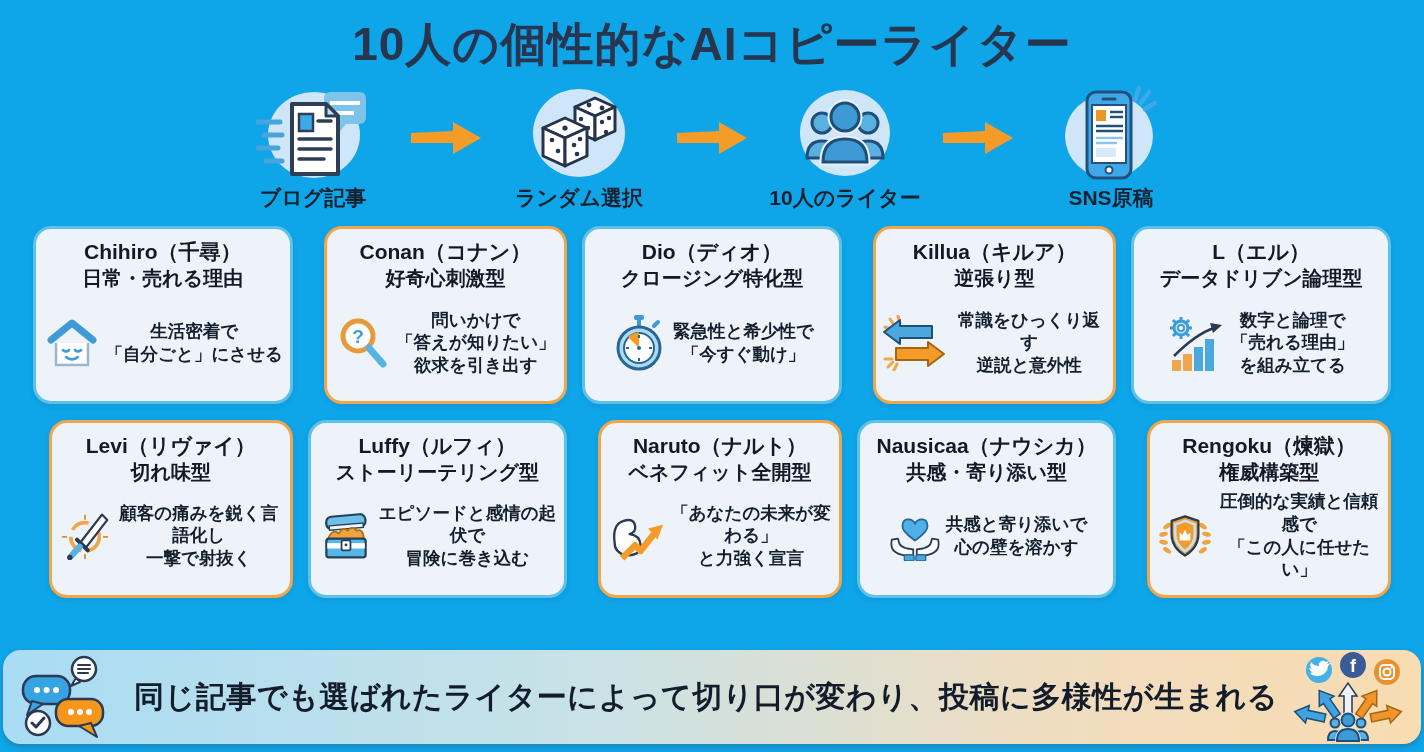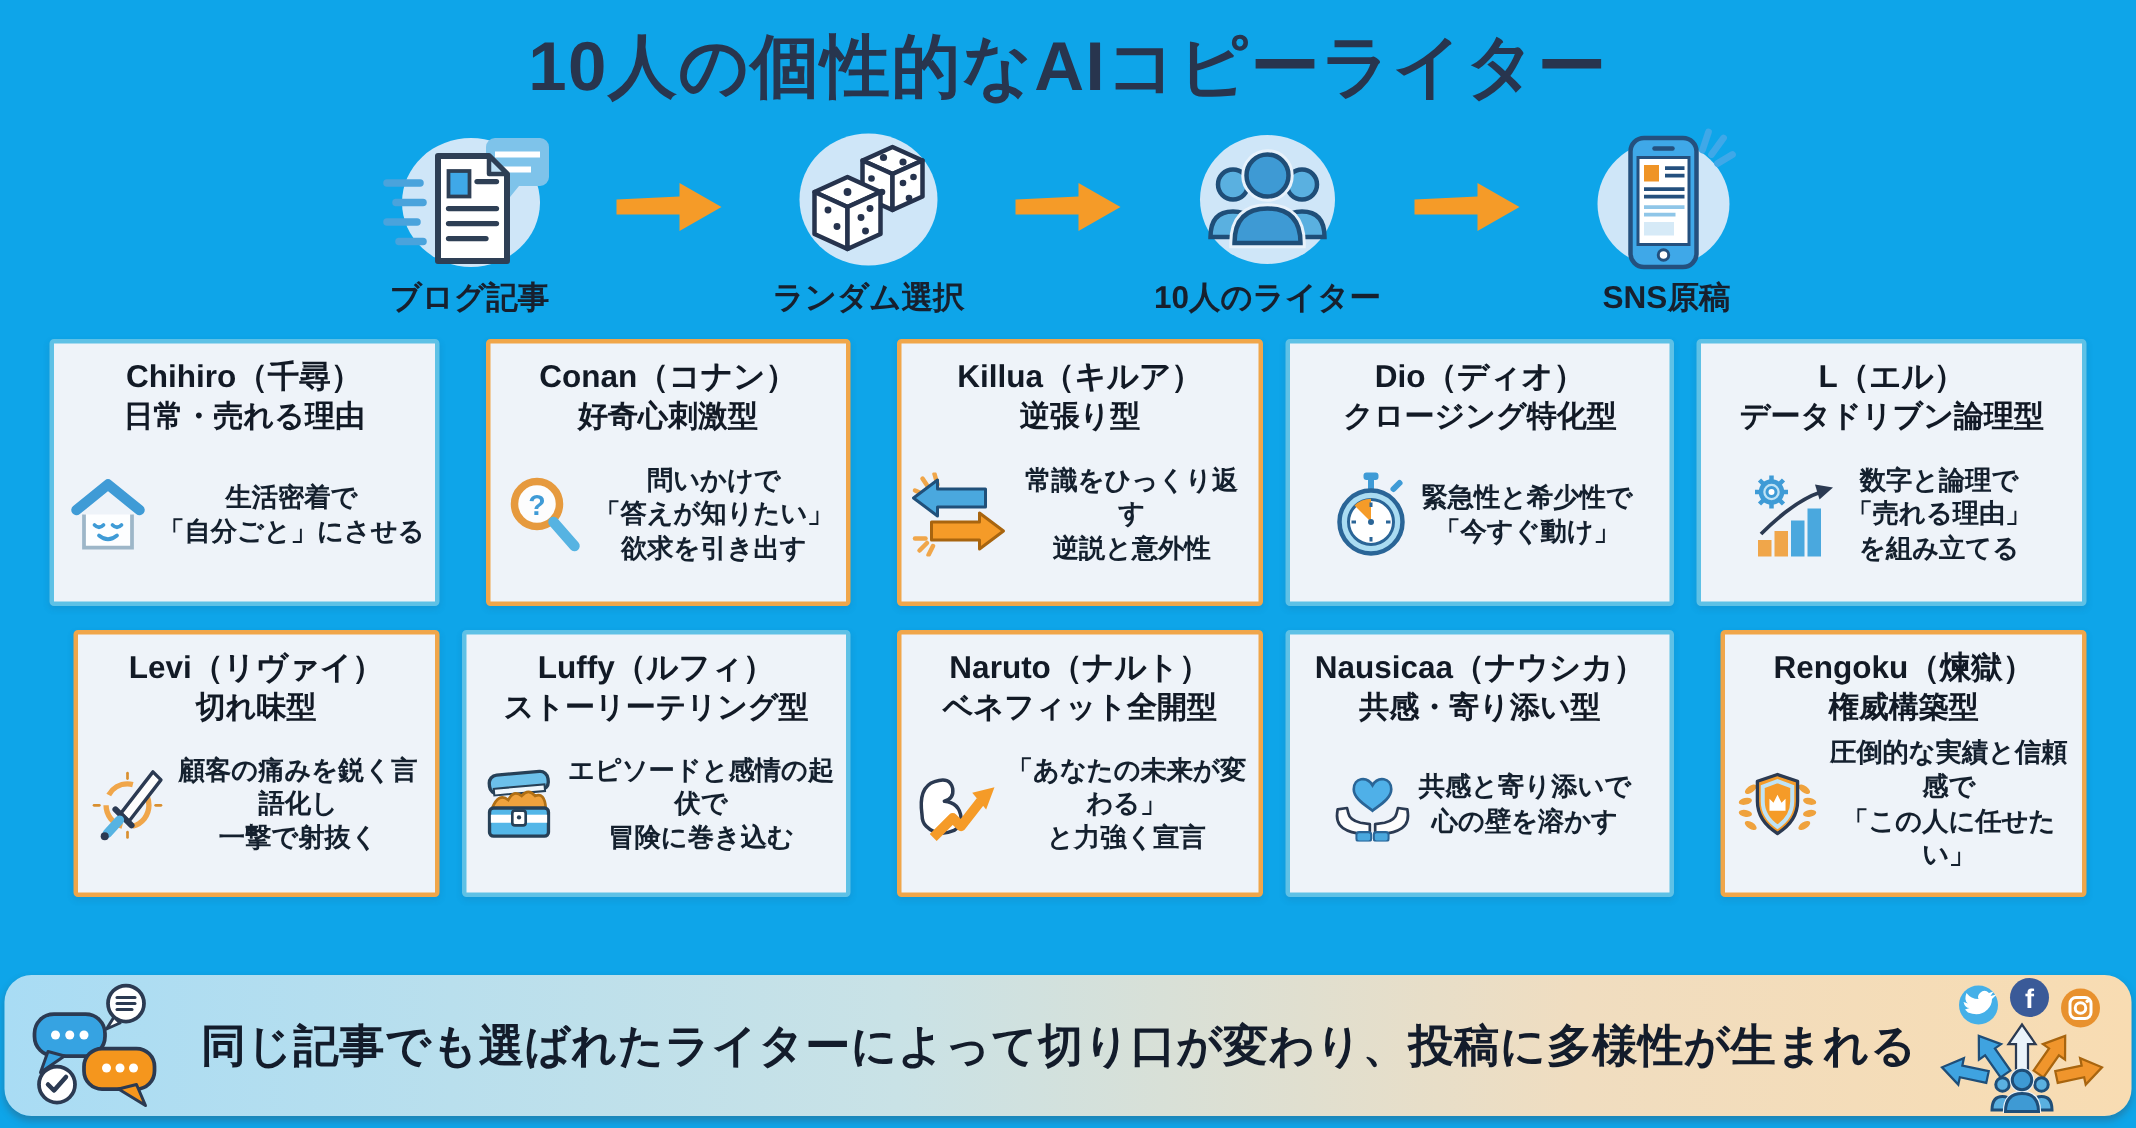--- a/index.html
+++ b/index.html
@@ -11,21 +11,21 @@
            color:#28354e; letter-spacing:1px; }
 
   .flow { display:flex; justify-content:center; align-items:flex-start; gap:8px; margin-top:2px; }
   .flow-step { display:flex; flex-direction:column; align-items:center; width:176px; }
   .flow-iconbox { height:106px; display:flex; align-items:center; justify-content:center; }
   .flow-label { font-size:21px; font-weight:700; color:#17202e; margin-top:0px; }
   .flow-arrow { margin-top:40px; }
 
   .cards { display:grid; grid-template-columns:repeat(5,1fr); gap:15px; margin:14px 33px 0; }
   .cards.row2 { margin-top:16px; }
-  .card { border:3px solid #5ec1e6; border-radius:3px; background:#eef3f9;
+  .card { border:3px solid #5ec1e6; border-radius:18px; background:#eef3f9;
           padding:10px 6px 10px; text-align:center; height:178px;
           box-shadow:0 2px 5px rgba(40,60,90,.12); display:flex; flex-direction:column; }
   .card.orange { border-color:#f0a64a;margin-left:16px; }
   .card-name { font-size:21px; font-weight:800; color:#121a26; line-height:1.25; }
   .card-type { font-size:20px; font-weight:800; color:#121a26; line-height:1.2; margin-top:1px; }
   .card-body { flex:1; display:flex; align-items:center; justify-content:center; gap:5px; margin-top:4px; }
   .card.icon-top .card-body { flex-direction:row; gap:2px; margin-top:2px; }
   .card-desc { font-size:17.5px; font-weight:700; color:#14202e; white-space:pre-line; line-height:1.3; }
   .card-icon { flex:0 0 auto; }
 
@@ -196,41 +196,20 @@
       <div class="card-type">好奇心刺激型</div>
       <div class="card-body">
         <svg class="card-icon" width="56" height="56" viewBox="0 0 56 56">
           <circle cx="23" cy="21" r="15" fill="#fdfdfd" stroke="#e69a3e" stroke-width="5"></circle>
           <text x="23" y="28" text-anchor="middle" font-size="19" font-weight="bold" fill="#3f9bd6">?</text>
           <line x1="34" y1="33" x2="48" y2="49" stroke="#56b3e2" stroke-width="7" stroke-linecap="round"></line>
         </svg>
         <div class="card-desc">問いかけで
 「答えが知りたい」
 欲求を引き出す</div>
-      </div>
-    </div>
-
-    <div class="card orange">
-      <div class="card-name">Killua（キルア）</div>
-      <div class="card-type">逆張り型</div>
-      <div class="card-body">
-        <svg class="card-icon" width="64" height="56" viewBox="0 0 64 56">
-          <g stroke="#f0a64a" stroke-width="3" stroke-linecap="round">
-            <line x1="8" y1="4" x2="12" y2="10"></line>
-              <line x1="16" y1="1" x2="18" y2="8"></line>
-              <line x1="3" y1="12" x2="10" y2="15"></line>
-            <line x1="6" y1="52" x2="11" y2="47"></line>
-              <line x1="3" y1="44" x2="10" y2="44"></line>
-              <line x1="12" y1="55" x2="15" y2="49"></line>
-          </g>
-          <polygon points="2,17 18,5 18,11 50,11 50,23 18,23 18,29" fill="#4aa8de" stroke="#20507a" stroke-width="2" stroke-linejoin="round"></polygon>
-          <polygon points="62,39 46,27 46,33 14,33 14,45 46,45 46,51" fill="#f59b28" stroke="#a8650f" stroke-width="2" stroke-linejoin="round"></polygon>
-        </svg>
-        <div class="card-desc">常識をひっくり返す
-逆説と意外性</div>
       </div>
     </div>
 
     <div class="card blue">
       <div class="card-name">Dio（ディオ）</div>
       <div class="card-type">クロージング特化型</div>
       <div class="card-body">
         <svg class="card-icon" width="58" height="58" viewBox="0 0 58 58">
           <rect x="24" y="1" width="10" height="5" rx="2" fill="#3f9bd6"></rect>
           <line x1="29" y1="6" x2="29" y2="12" stroke="#3f9bd6" stroke-width="4"></line>
@@ -241,20 +220,41 @@
           <circle cx="29" cy="34" r="2" fill="#2a6597"></circle>
           <g stroke="#2a6597" stroke-width="2">
               <line x1="29" y1="21" x2="29" y2="24"></line>
               <line x1="29" y1="44" x2="29" y2="47"></line>
               <line x1="16" y1="34" x2="19" y2="34"></line>
               <line x1="39" y1="34" x2="42" y2="34"></line>
             </g>
         </svg>
         <div class="card-desc">緊急性と希少性で
 「今すぐ動け」</div>
+      </div>
+    </div>
+
+    <div class="card orange">
+      <div class="card-name">Killua（キルア）</div>
+      <div class="card-type">逆張り型</div>
+      <div class="card-body">
+        <svg class="card-icon" width="64" height="56" viewBox="0 0 64 56">
+          <g stroke="#f0a64a" stroke-width="3" stroke-linecap="round">
+            <line x1="8" y1="4" x2="12" y2="10"></line>
+              <line x1="16" y1="1" x2="18" y2="8"></line>
+              <line x1="3" y1="12" x2="10" y2="15"></line>
+            <line x1="6" y1="52" x2="11" y2="47"></line>
+              <line x1="3" y1="44" x2="10" y2="44"></line>
+              <line x1="12" y1="55" x2="15" y2="49"></line>
+          </g>
+          <polygon points="2,17 18,5 18,11 50,11 50,23 18,23 18,29" fill="#4aa8de" stroke="#20507a" stroke-width="2" stroke-linejoin="round"></polygon>
+          <polygon points="62,39 46,27 46,33 14,33 14,45 46,45 46,51" fill="#f59b28" stroke="#a8650f" stroke-width="2" stroke-linejoin="round"></polygon>
+        </svg>
+        <div class="card-desc">常識をひっくり返す
+逆説と意外性</div>
       </div>
     </div>
 
     <div class="card blue">
       <div class="card-name">L（エル）</div>
       <div class="card-type">データドリブン論理型</div>
       <div class="card-body">
         <svg class="card-icon" width="58" height="58" viewBox="0 0 58 58">
           <g stroke="#3f9bd6" stroke-width="3">
             <circle cx="13" cy="14" r="7" fill="#bfe3f5"></circle>

